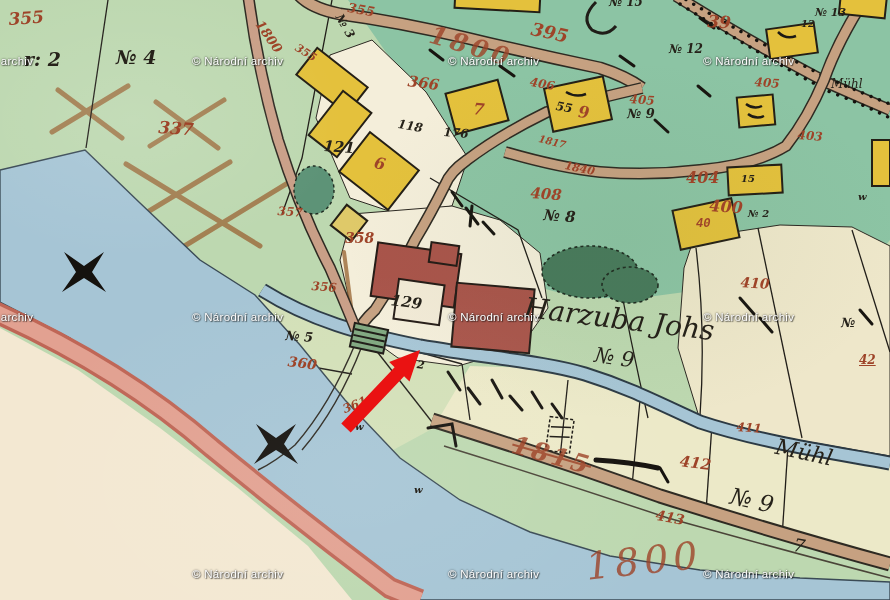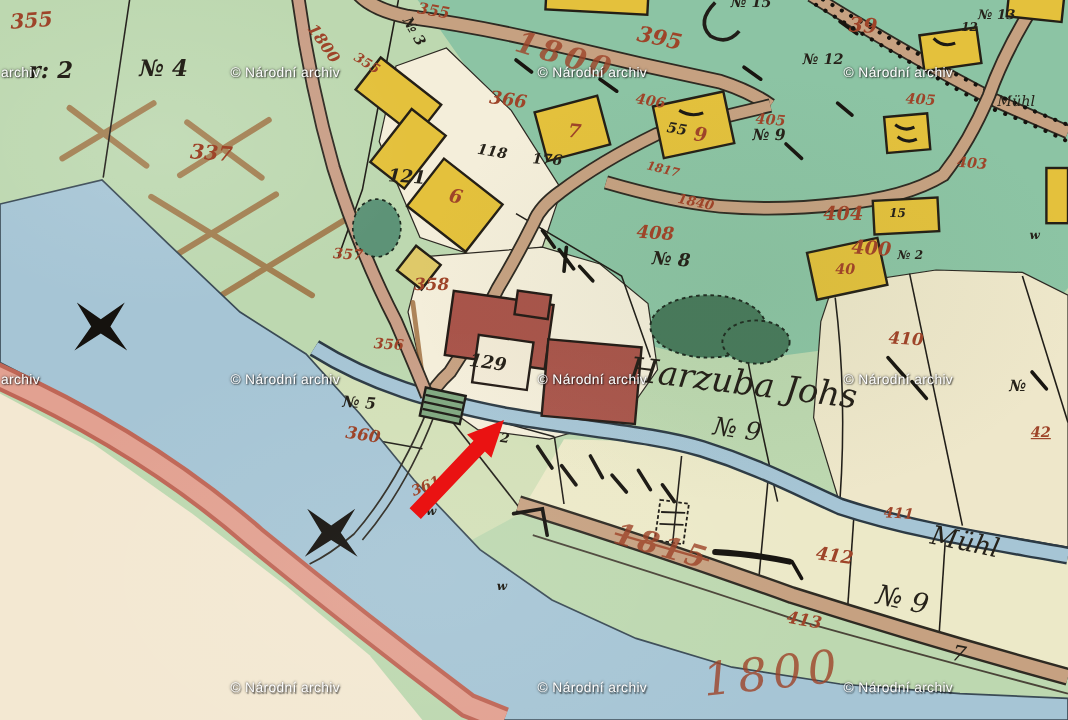--- a/index.html
+++ b/index.html
@@ -213,21 +213,21 @@
       <div class="lbl ink-red" style="left: 686px; top: 170px; font-size: 16px;">404</div>
       <div class="lbl ink-red" style="left: 531px; top: 186px; font-size: 15px; transform: rotate(4deg);">408</div>
       <div class="lbl ink-red" style="left: 710px; top: 198px; font-size: 16px; transform: rotate(4deg);">400</div>
       <div class="lbl ink-red" style="left: 741px; top: 275px; font-size: 14px; transform: rotate(4deg);">410</div>
       <div class="lbl ink-red" style="left: 859px; top: 354px; font-size: 12px; text-decoration: underline;">42</div>
       <div class="lbl ink-red" style="left: 540px; top: 134px; font-size: 10px; transform: rotate(14deg);">1817</div>
       <div class="lbl ink-red" style="left: 566px; top: 160px; font-size: 11px; transform: rotate(12deg);">1840</div>
       <div class="lbl ink-red" style="left: 376px; top: 155px; font-size: 16px; transform: rotate(12deg);">6</div>
       <div class="lbl ink-red" style="left: 474px; top: 101px; font-size: 16px; transform: rotate(6deg);">7</div>
       <div class="lbl ink-red" style="left: 579px; top: 104px; font-size: 16px; transform: rotate(6deg);">9</div>
-      <div class="lbl ink-red" style="left: 696px; top: 218px; font-size: 12px;">40</div>
+      <div class="lbl ink-red" style="left: 696px; top: 218px; font-size: 12px; font-family: Liberation Mono, monospace;">40</div>
       <div class="lbl ink-red" style="left: 278px; top: 205px; font-size: 12px; transform: rotate(4deg);">357</div>
       <div class="lbl ink-red" style="left: 345px; top: 231px; font-size: 14px;">358</div>
       <div class="lbl ink-red" style="left: 312px; top: 280px; font-size: 12px; transform: rotate(4deg);">356</div>
       <div class="lbl ink-red" style="left: 289px; top: 354px; font-size: 14px; transform: rotate(8deg);">360</div>
       <div class="lbl ink-red" style="left: 341px; top: 404px; font-size: 12px; transform: rotate(-22deg);">361</div>
       <div class="lbl ink-red" style="left: 737px; top: 421px; font-size: 12px; transform: rotate(4deg);">411</div>
       <div class="lbl ink-red" style="left: 681px; top: 454px; font-size: 15px; transform: rotate(8deg);">412</div>
       <div class="lbl ink-red" style="left: 657px; top: 508px; font-size: 14px; transform: rotate(10deg);">413</div>
       <div class="lbl ink-red strike fade" style="left: 516px; top: 432px; font-size: 25px; letter-spacing: 3px; transform: rotate(16deg);">1815</div>
       <div class="lbl ink-red cursive fade" style="left: 584px; top: 548px; font-size: 38px; letter-spacing: 5px; transform: rotate(-6deg);">1800</div>

